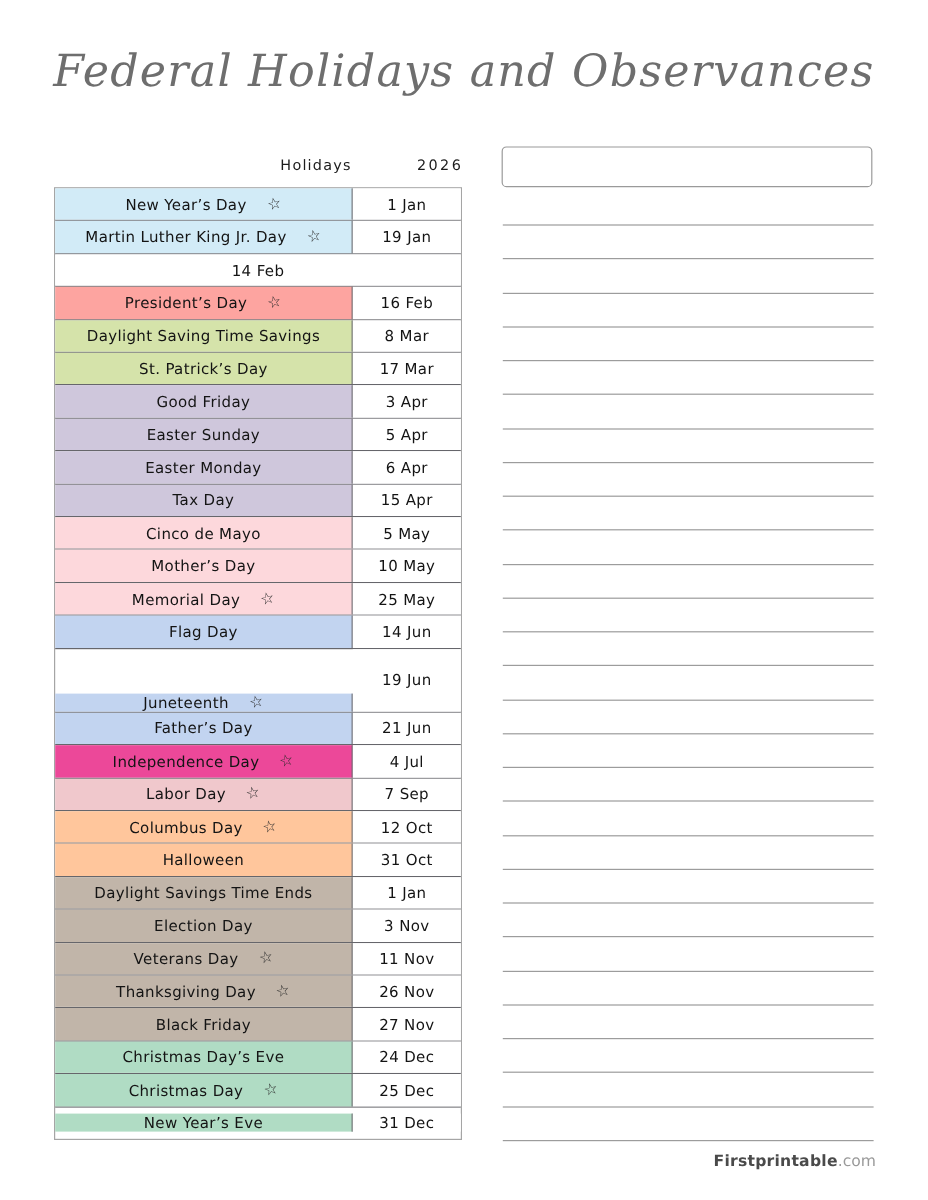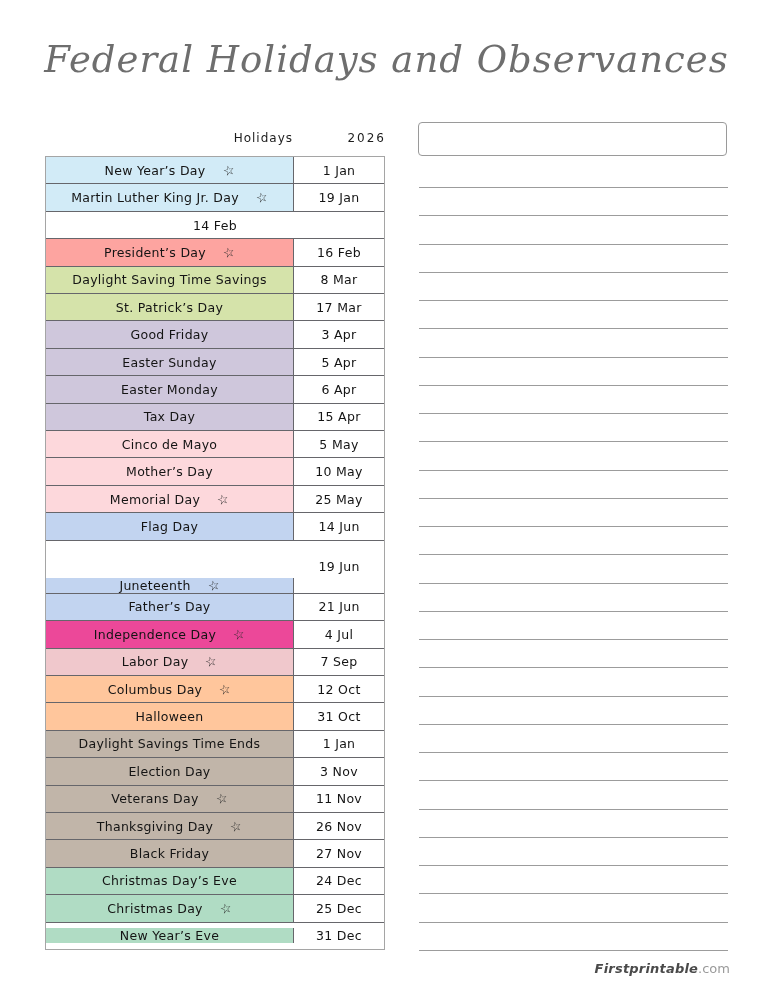--- a/index.html
+++ b/index.html
@@ -35,21 +35,21 @@
   .notes-box{
     position:absolute;left:418px;top:122px;width:309px;height:34px;
     border:1.4px solid #9a9a9a;border-radius:4px;background:#ffffff;box-sizing:border-box;
   }
   .notes-line{position:absolute;left:419px;width:309px;height:0;
     border-top:1.6px solid #9c9c9c;}
   .footer{
     position:absolute;top:961px;left:418px;width:312px;text-align:right;
     font-size:13px;color:#4a4a4a;
   }
-  .footer .brand{font-weight:bold;color:#4a4a4a;letter-spacing:0.2px;font-style:italic;}
+  .footer .brand{font-weight:bold;color:#4a4a4a;letter-spacing:0.2px;}
   .footer .suffix{font-weight:normal;color:#9a9a9a;}
 </style>
 </head>
 <body>
 
 <div class="page">
 
   <h1 class="page-title">Federal Holidays and Observances</h1>
 
   <div class="col-header holidays">Holidays</div>

